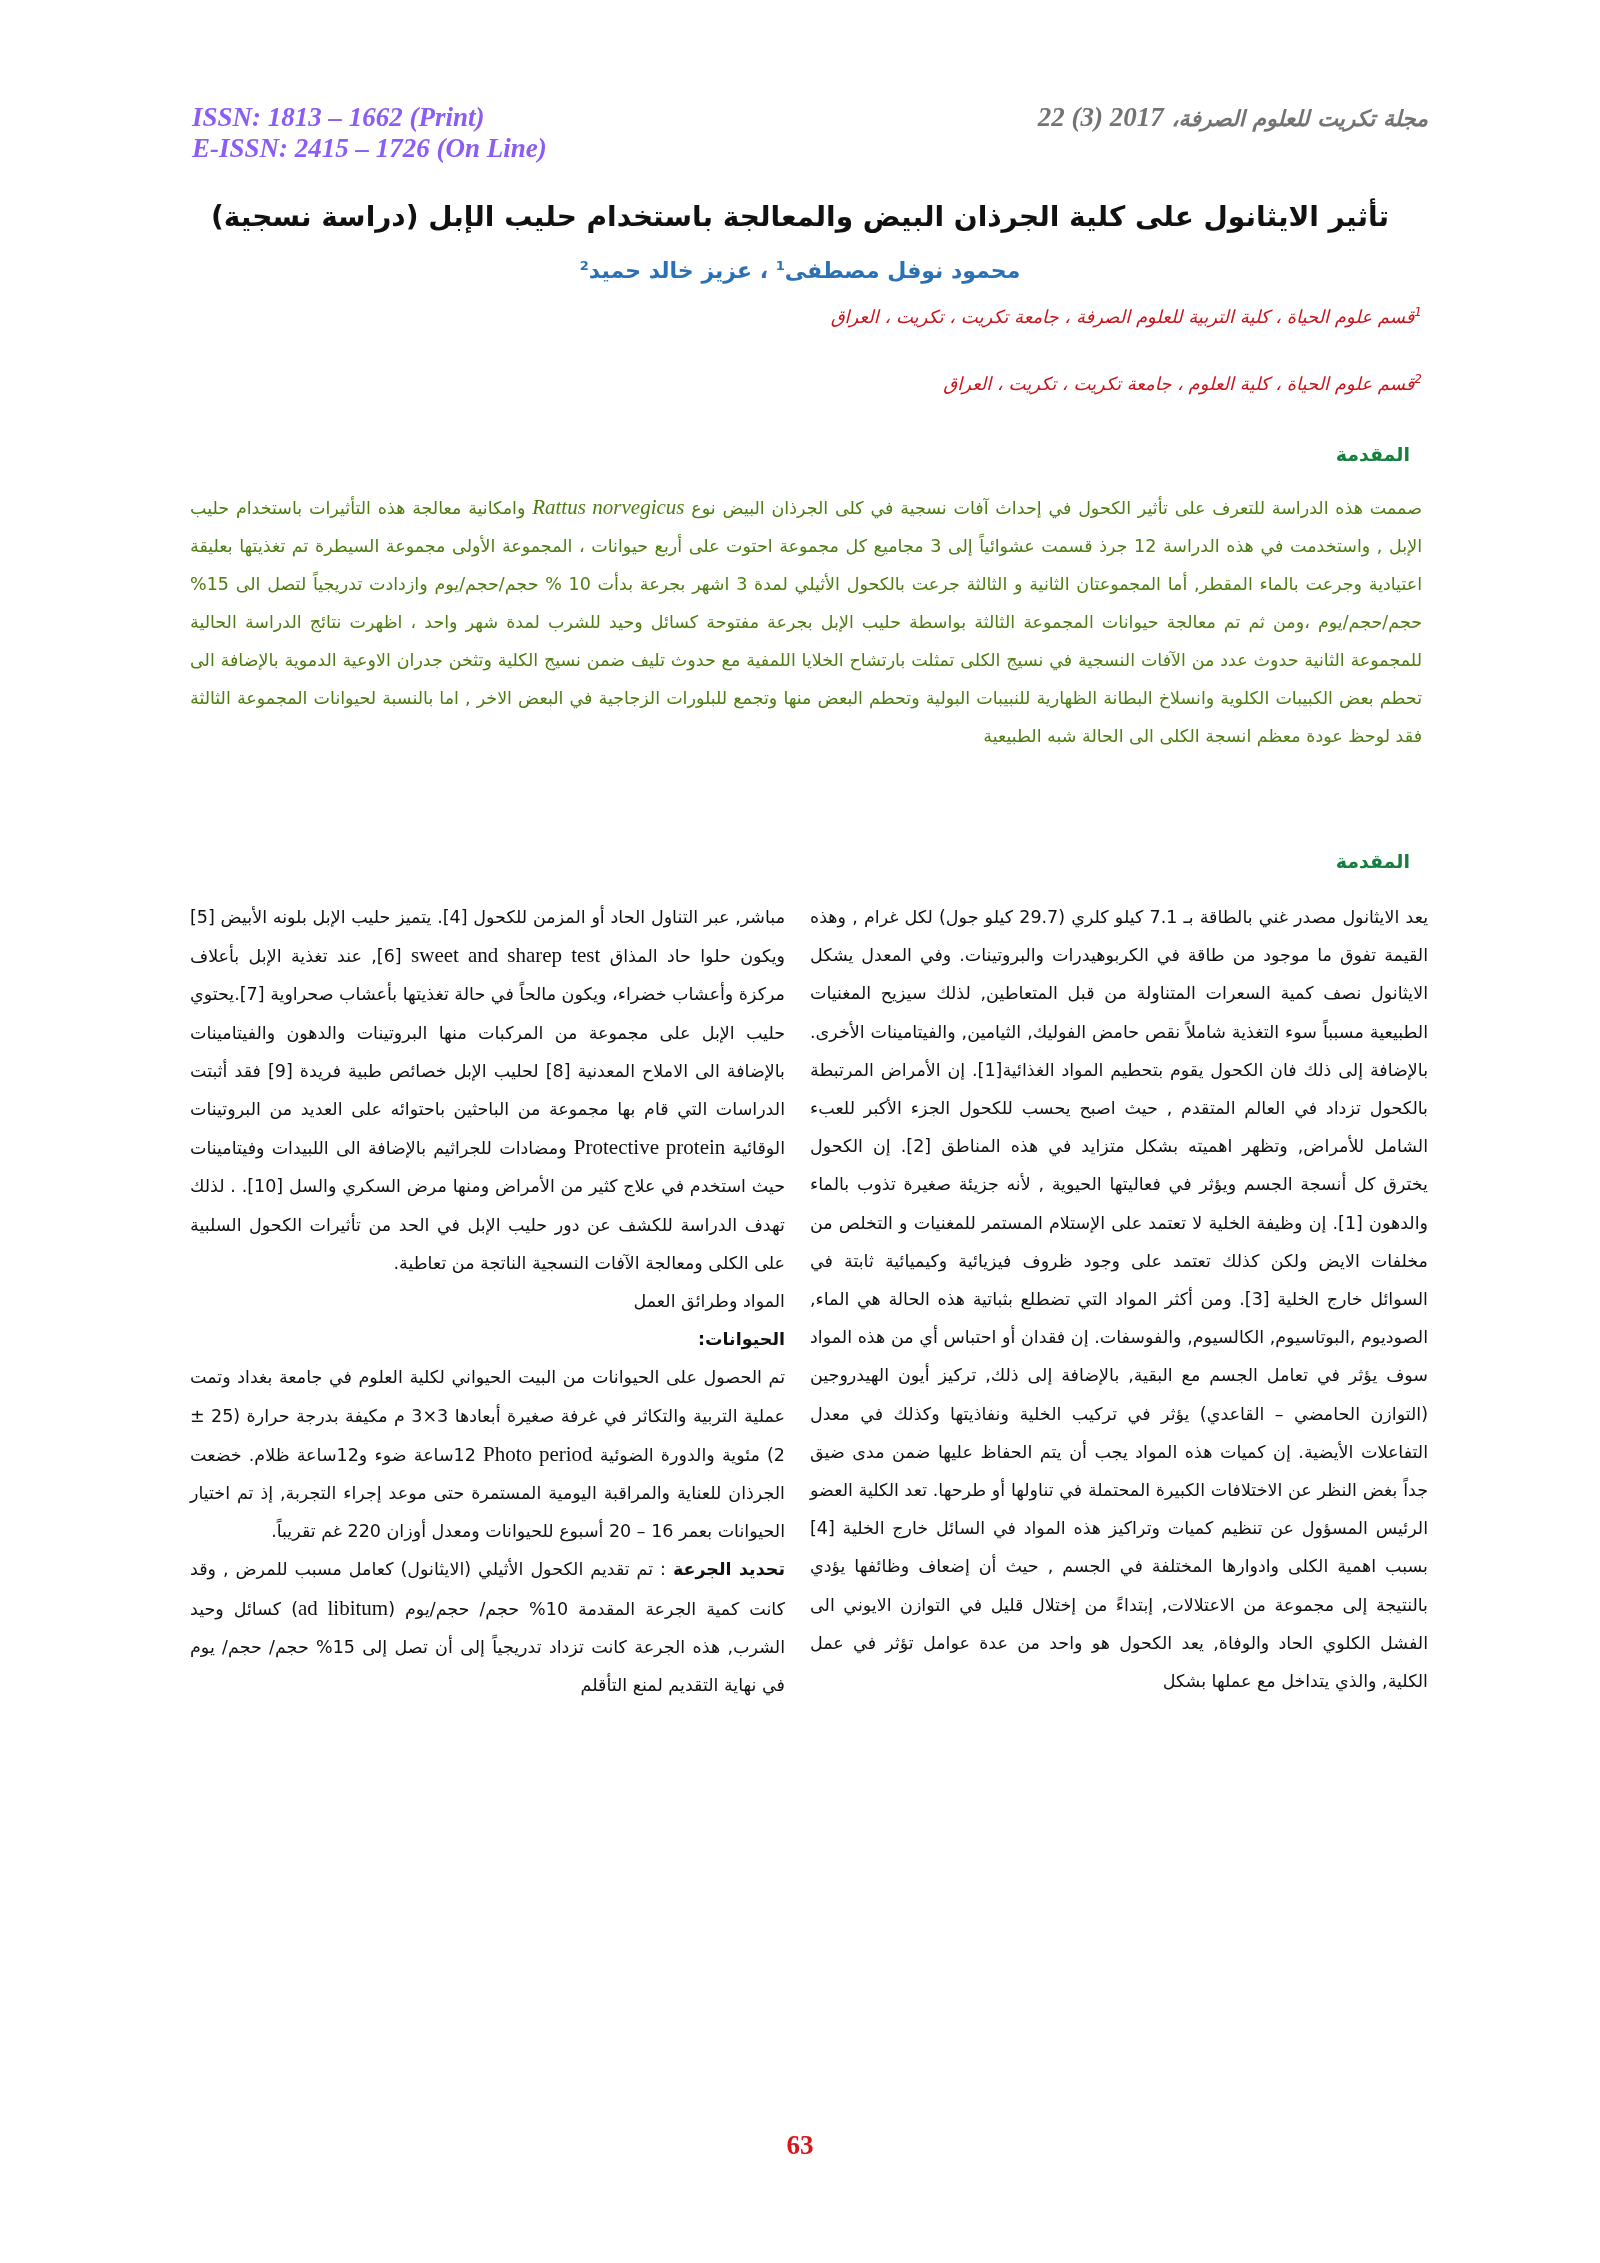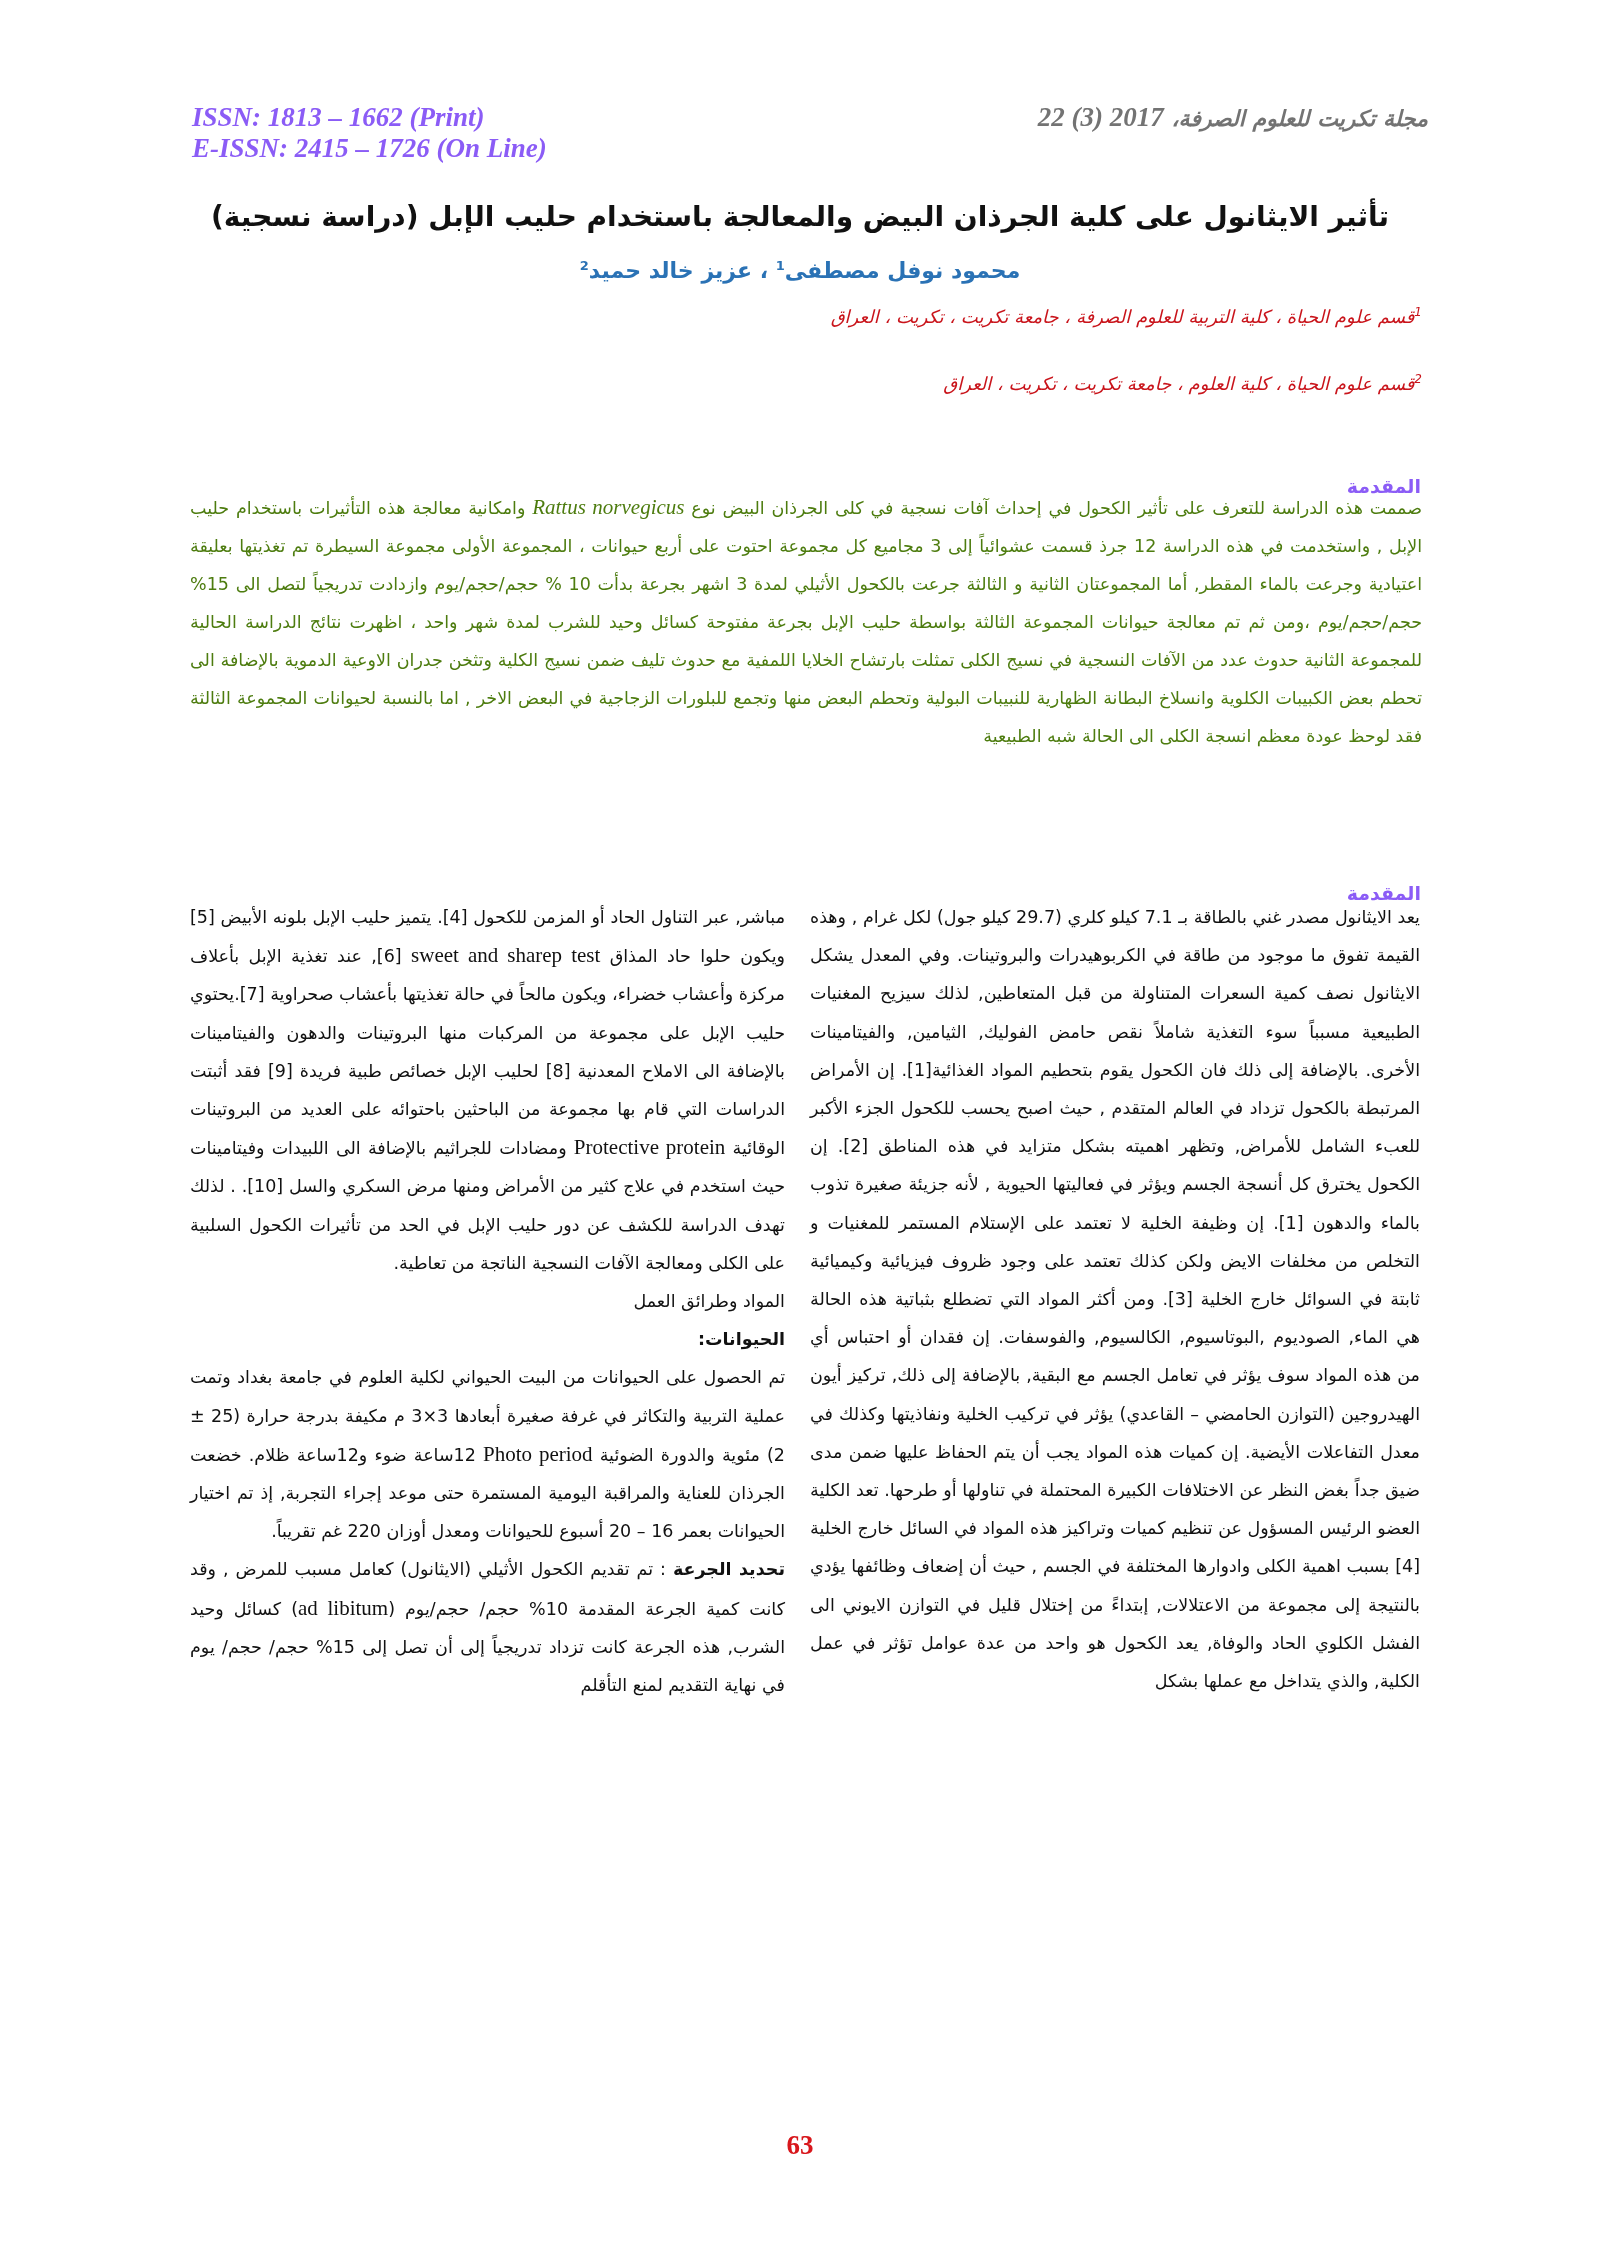--- a/index.html
+++ b/index.html
@@ -7,25 +7,25 @@
   .hdr-left { position: absolute; left: 192px; top: 102px; color: #8b5cf6; font-family: "Liberation Serif", serif; font-style: italic; font-weight: bold; font-size: 27px; line-height: 31px; }
   .hdr-right { position: absolute; right: 172px; top: 102px; color: #737373; font-family: "DejaVu Sans", sans-serif; font-weight: bold; font-style: italic; font-size: 22px; line-height: 31px; direction: rtl; }
   .hdr-right .num { font-family: "Liberation Serif", serif; font-size: 27px; }
   .title { position: absolute; left: 180px; right: 180px; top: 200px; text-align: center; direction: rtl; font-family: "DejaVu Sans", sans-serif; font-weight: bold; font-size: 28px; color: #111; letter-spacing: -0.5px; }
   .authors { position: absolute; left: 180px; right: 180px; top: 258px; text-align: center; direction: rtl; color: #2a72b5; font-weight: bold; font-size: 22px; }
   .authors sup { font-size: 13px; color: #2a72b5; }
   .aff { position: absolute; right: 178px; direction: rtl; color: #c9141b; font-style: italic; font-size: 18px; }
   .aff sup { font-size: 12px; }
   .aff1 { top: 305px; }
   .aff2 { top: 372px; }
-  .h-sec { position: absolute; right: 179px; direction: rtl; font-weight: bold; font-size: 19px; color: #8b5cf6; margin-top: 32px; }
+  .h-sec { position: absolute; right: 190px; direction: rtl; font-weight: bold; font-size: 19px; color: #15803d; }
   .abstract { position: absolute; left: 190px; right: 178px; top: 488px; direction: rtl; text-align: justify; text-align-last: right; font-family: "DejaVu Sans", sans-serif; font-size: 17.5px; line-height: 38px; color: #4d7c0f; }
   .abstract i { font-family: "Liberation Serif", serif; font-size: 21px; }
   .col { position: absolute; direction: rtl; text-align: justify; text-align-last: right; font-family: "DejaVu Sans", sans-serif; font-size: 17.5px; line-height: 38.2px; color: #111; }
-  .col-right { left: 800px; right: 180px; top: 898px; margin-left: 10px; }
+  .col-right { left: 800px; right: 172px; top: 898px; margin-left: 10px; }
   .col-left { left: 190px; right: 815px; top: 898px; }
   .col .latin { font-family: "Liberation Serif", serif; font-size: 21px; }
   .col b { font-weight: bold; }
   .col p { margin: 0; }
   .page-num { position: absolute; left: 0; right: 0; top: 2130px; text-align: center; color: #d8171c; font-family: "Liberation Serif", serif; font-weight: bold; font-size: 27px; }
 </style>
 </head>
 <body>
 
 <div class="hdr-left">

